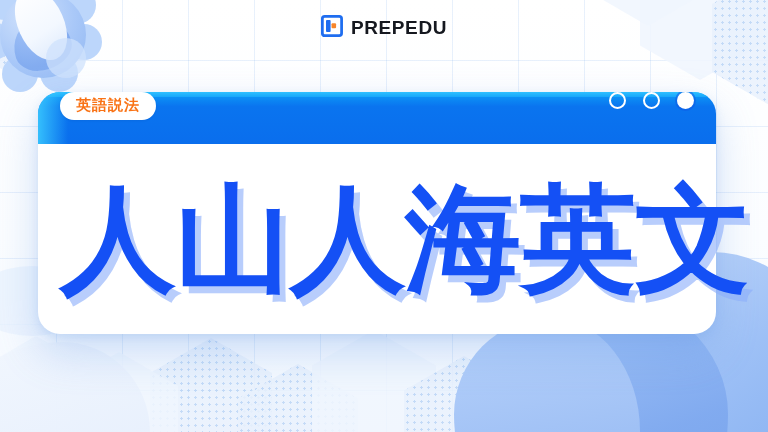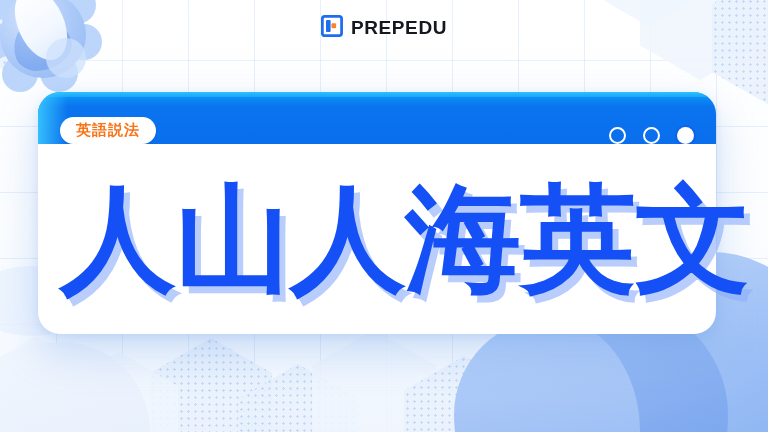--- a/index.html
+++ b/index.html
@@ -141,21 +141,21 @@
     border-radius:22px;
     background:#ffffff;
     box-shadow:0 18px 42px rgba(95,150,230,.30), 0 3px 10px rgba(110,160,230,.18);
     z-index:20;
   }
   .card-bar {
     position:absolute; left:0; top:0;
     width:100%; height:52px;
     border-radius:22px 22px 0 0;
     background:linear-gradient(180deg,#22b2fb 0%,#0c93f6 7%,#0a74ef 28%,#0a6eed 100%);
-    display:flex; align-items:flex-end;
+    display:flex; align-items:flex-start;
     padding:0 22px;
     overflow:hidden;
   }
   .card-bar::before {
     content:"";
     position:absolute; left:0; top:0; width:100%; height:5px;
     background:linear-gradient(180deg,#2fc0ff 0%,#16a6fb 100%);
   }
   .card-bar::after {
     content:"";

